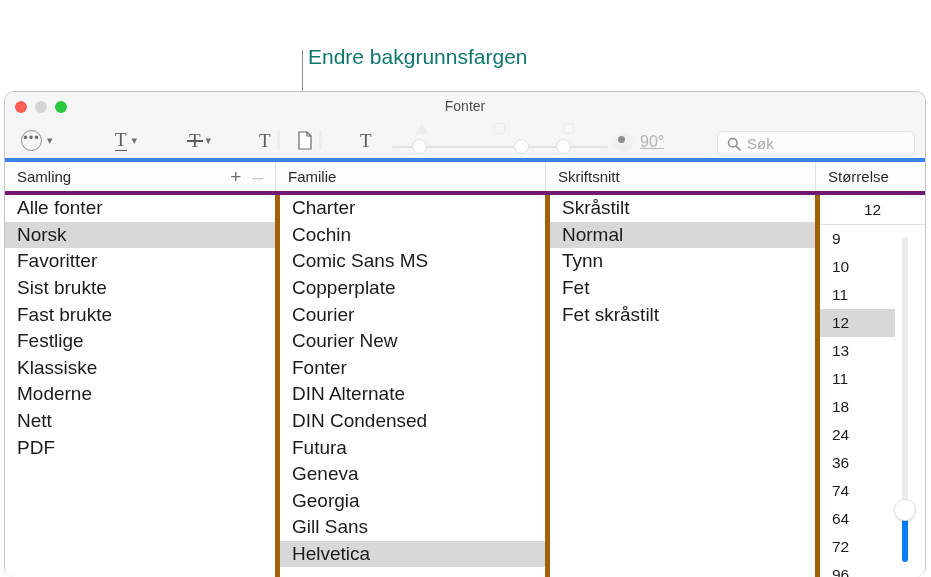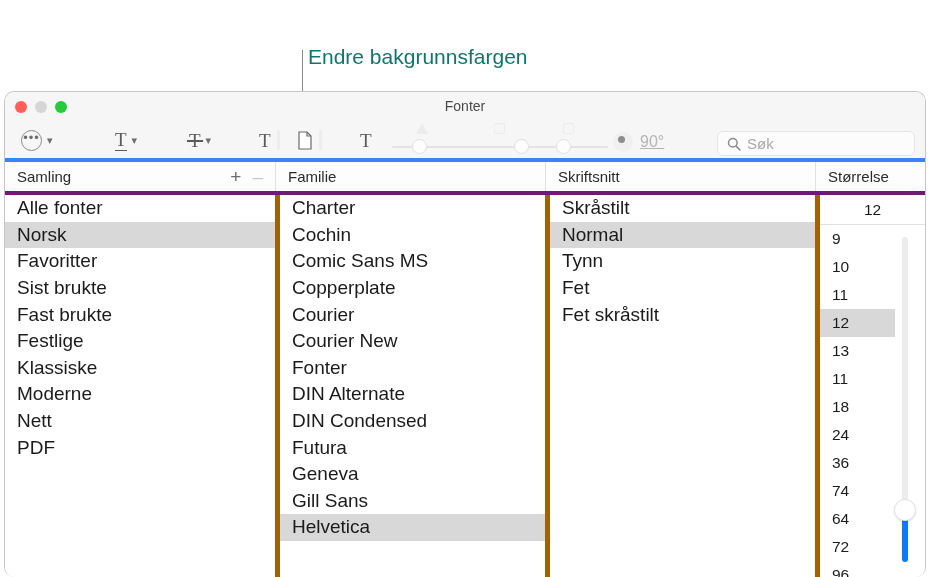--- a/index.html
+++ b/index.html
@@ -502,20 +502,21 @@
       <div class="row">Cochin</div>
       <div class="row">Comic Sans MS</div>
       <div class="row">Copperplate</div>
       <div class="row">Courier</div>
       <div class="row">Courier New</div>
       <div class="row">Fonter</div>
       <div class="row">DIN Alternate</div>
       <div class="row">DIN Condensed</div>
       <div class="row">Futura</div>
       <div class="row">Geneva</div>
+      <div class="row">Georgia</div>
       <div class="row">Gill Sans</div>
       <div class="row sel">Helvetica</div>
     </div>
 
     <div class="col c-skriftsnitt">
       <div class="row">Skråstilt</div>
       <div class="row sel">Normal</div>
       <div class="row">Tynn</div>
       <div class="row">Fet</div>
       <div class="row">Fet skråstilt</div>

